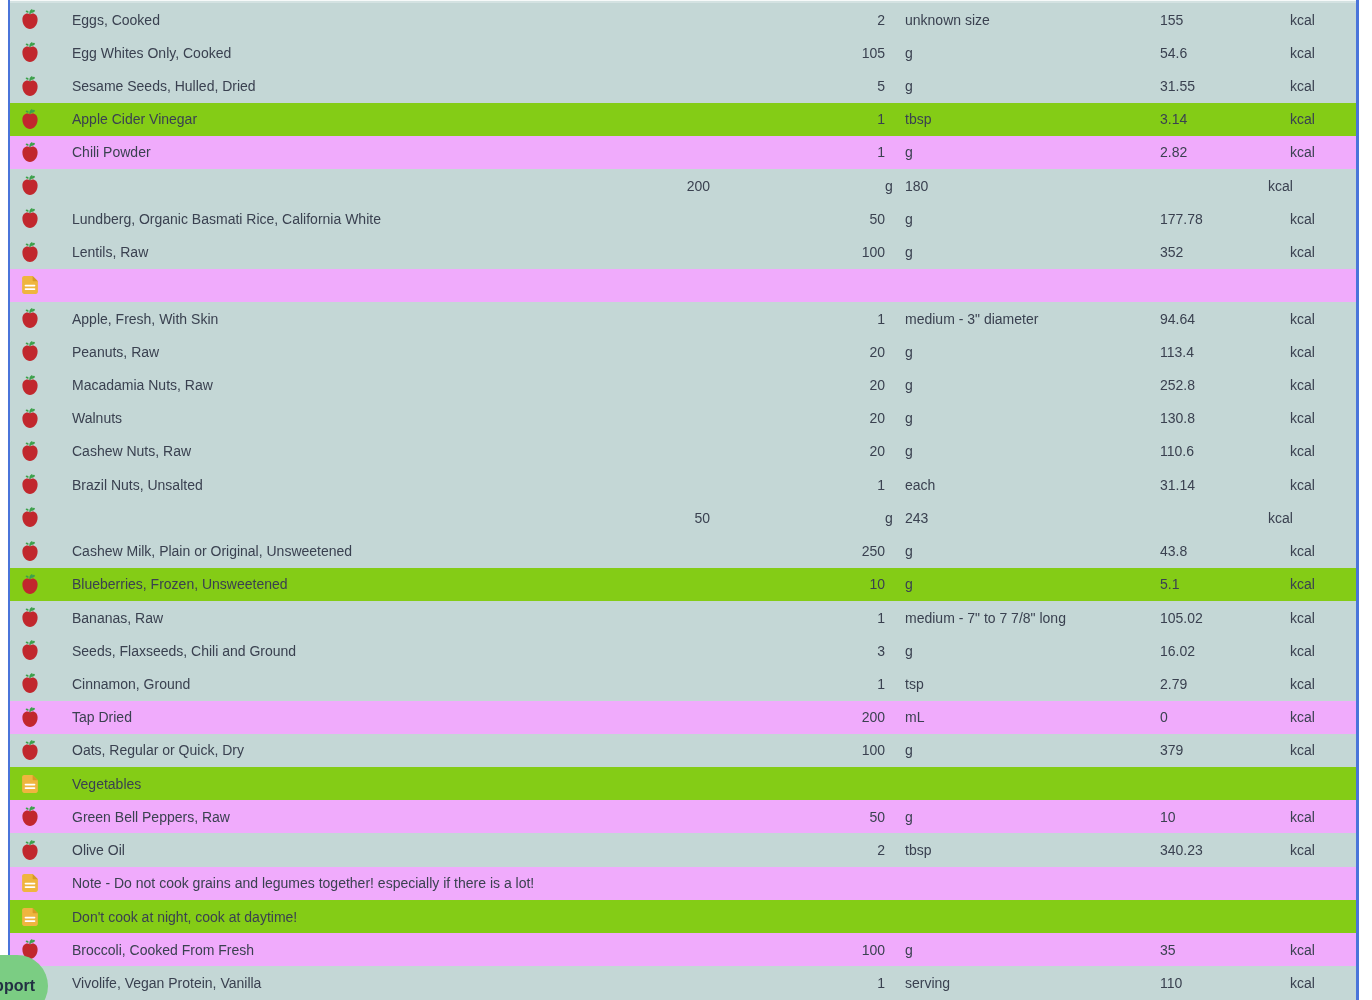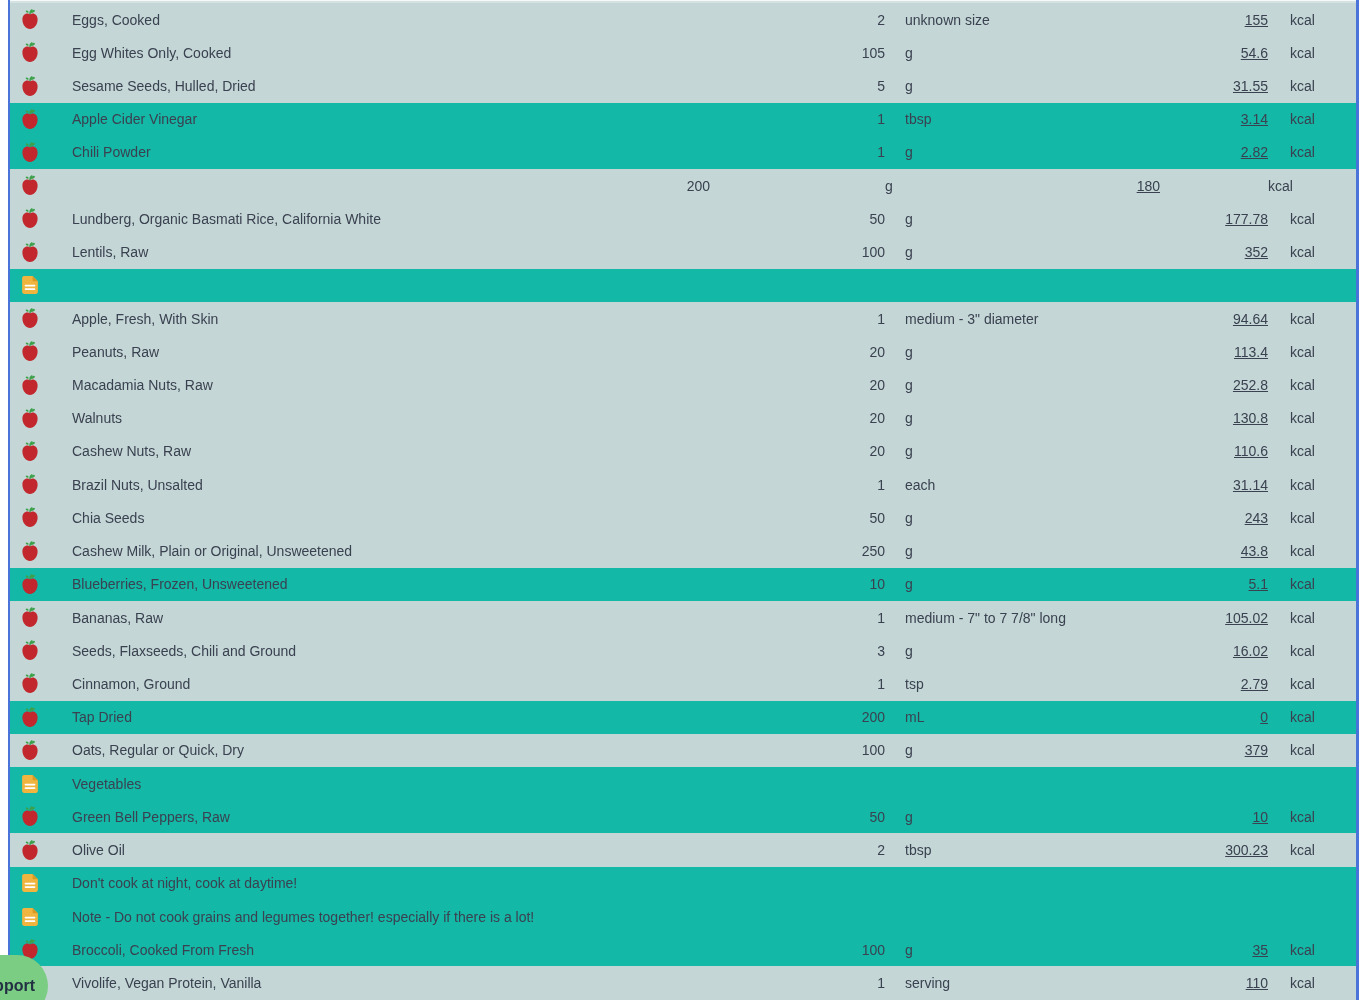--- a/index.html
+++ b/index.html
@@ -24,27 +24,27 @@
   .row{
     height:33.23px;
     display:grid;
     grid-template-columns:52px 1fr 175px 20px 255px 108px 22px 66px;
     align-items:center;
     color:#3a4150;
     font-size:14px;
     box-sizing:border-box;
   }
   .row.bg-selected{background:#c4d7d6;}
-  .row.bg-white{background:#14b8a6;}
-  .row.bg-tint{background:#14b8a6;}
+  .row.bg-white{background:#f0abfc;}
+  .row.bg-tint{background:#84cc16;}
   .cell-icon{display:flex;align-items:center;justify-content:flex-start;padding-left:11px;}
   .cell-name{padding-left:10px;white-space:nowrap;overflow:hidden;}
   .cell-qty{text-align:right;white-space:nowrap;}
   .cell-unit{text-align:left;white-space:nowrap;}
-  .cell-kcal{text-align:right;white-space:nowrap;text-decoration:underline;}
+  .cell-kcal{white-space:nowrap;}
   .cell-kcal-label{text-align:left;white-space:nowrap;}
   .support-pill{
     position:absolute;
     left:-46px;top:955px;width:94px;height:62px;
     border-radius:31px;
     background:#7bcd83;
     display:flex;align-items:center;justify-content:flex-end;
     padding-right:13px;box-sizing:border-box;
     font-weight:bold;font-size:16px;color:#233043;
     z-index:10;
@@ -329,21 +329,20 @@
       <div class="row bg-selected">
     <span class="cell-icon">
       <svg class="apple" width="18" height="21" viewBox="0 0 18 21" style="display: block;">
         <path d="M9 5.2 C5.6 3.2 1.4 5.2 1.4 10.6 C1.4 16.2 5.2 20 9 20 C12.8 20 16.6 16.2 16.6 10.6 C16.6 5.2 12.4 3.2 9 5.2 Z" fill="#c1272d"></path>
         <path d="M9 4.6 C9 3 9.6 1.8 10.8 1" stroke="#3da04b" stroke-width="1.6" fill="none" stroke-linecap="round"></path>
         <ellipse cx="11.8" cy="2.4" rx="2.3" ry="1.2" fill="#3da04b" transform="rotate(-24 11.8 2.4)"></ellipse>
         <ellipse cx="6.2" cy="2.6" rx="1.6" ry="0.9" fill="#3da04b" transform="rotate(22 6.2 2.6)"></ellipse>
       </svg>
 
     </span>
-    <span class="cell-name">Chia Seeds</span>
     <span class="cell-qty">50</span>
     <span></span>
     <span class="cell-unit">g</span>
     <span class="cell-kcal">243</span>
     <span></span>
     <span class="cell-kcal-label">kcal</span>
   </div>
       <div class="row bg-selected">
     <span class="cell-icon">
       <svg class="apple" width="18" height="21" viewBox="0 0 18 21" style="display: block;">
@@ -513,53 +512,53 @@
         <path d="M9 4.6 C9 3 9.6 1.8 10.8 1" stroke="#3da04b" stroke-width="1.6" fill="none" stroke-linecap="round"></path>
         <ellipse cx="11.8" cy="2.4" rx="2.3" ry="1.2" fill="#3da04b" transform="rotate(-24 11.8 2.4)"></ellipse>
         <ellipse cx="6.2" cy="2.6" rx="1.6" ry="0.9" fill="#3da04b" transform="rotate(22 6.2 2.6)"></ellipse>
       </svg>
 
     </span>
     <span class="cell-name">Olive Oil</span>
     <span class="cell-qty">2</span>
     <span></span>
     <span class="cell-unit">tbsp</span>
-    <span class="cell-kcal">300.23</span>
-    <span></span>
-    <span class="cell-kcal-label">kcal</span>
-  </div>
-      <div class="row bg-tint">
+    <span class="cell-kcal">340.23</span>
+    <span></span>
+    <span class="cell-kcal-label">kcal</span>
+  </div>
+      <div class="row bg-white">
     <span class="cell-icon">
 
       <svg class="note" width="18" height="20" viewBox="0 0 17 19" style="display: block;">
         <path d="M1 3 C1 1.9 1.9 1 3 1 L11 1 L16 6 L16 16 C16 17.1 15.1 18 14 18 L3 18 C1.9 18 1 17.1 1 16 Z" fill="#efb53f"></path>
         <path d="M11 1 L16 6 L12 6 C11.45 6 11 5.55 11 5 Z" fill="#d69a25"></path>
         <rect x="3.4" y="9.2" width="10.2" height="1.7" rx="0.85" fill="#ffffff"></rect>
         <rect x="3.4" y="12.5" width="10.2" height="1.7" rx="0.85" fill="#ffffff"></rect>
       </svg>
     </span>
-    <span class="cell-name">Don't cook at night, cook at daytime!</span>
+    <span class="cell-name">Note - Do not cook grains and legumes together! especially if there is a lot!</span>
     <span class="cell-qty"></span>
     <span></span>
     <span class="cell-unit"></span>
     <span class="cell-kcal"></span>
     <span></span>
     <span class="cell-kcal-label"></span>
   </div>
-      <div class="row bg-white">
+      <div class="row bg-tint">
     <span class="cell-icon">
 
       <svg class="note" width="18" height="20" viewBox="0 0 17 19" style="display: block;">
         <path d="M1 3 C1 1.9 1.9 1 3 1 L11 1 L16 6 L16 16 C16 17.1 15.1 18 14 18 L3 18 C1.9 18 1 17.1 1 16 Z" fill="#efb53f"></path>
         <path d="M11 1 L16 6 L12 6 C11.45 6 11 5.55 11 5 Z" fill="#d69a25"></path>
         <rect x="3.4" y="9.2" width="10.2" height="1.7" rx="0.85" fill="#ffffff"></rect>
         <rect x="3.4" y="12.5" width="10.2" height="1.7" rx="0.85" fill="#ffffff"></rect>
       </svg>
     </span>
-    <span class="cell-name">Note - Do not cook grains and legumes together! especially if there is a lot!</span>
+    <span class="cell-name">Don't cook at night, cook at daytime!</span>
     <span class="cell-qty"></span>
     <span></span>
     <span class="cell-unit"></span>
     <span class="cell-kcal"></span>
     <span></span>
     <span class="cell-kcal-label"></span>
   </div>
       <div class="row bg-white">
     <span class="cell-icon">
       <svg class="apple" width="18" height="21" viewBox="0 0 18 21" style="display: block;">

